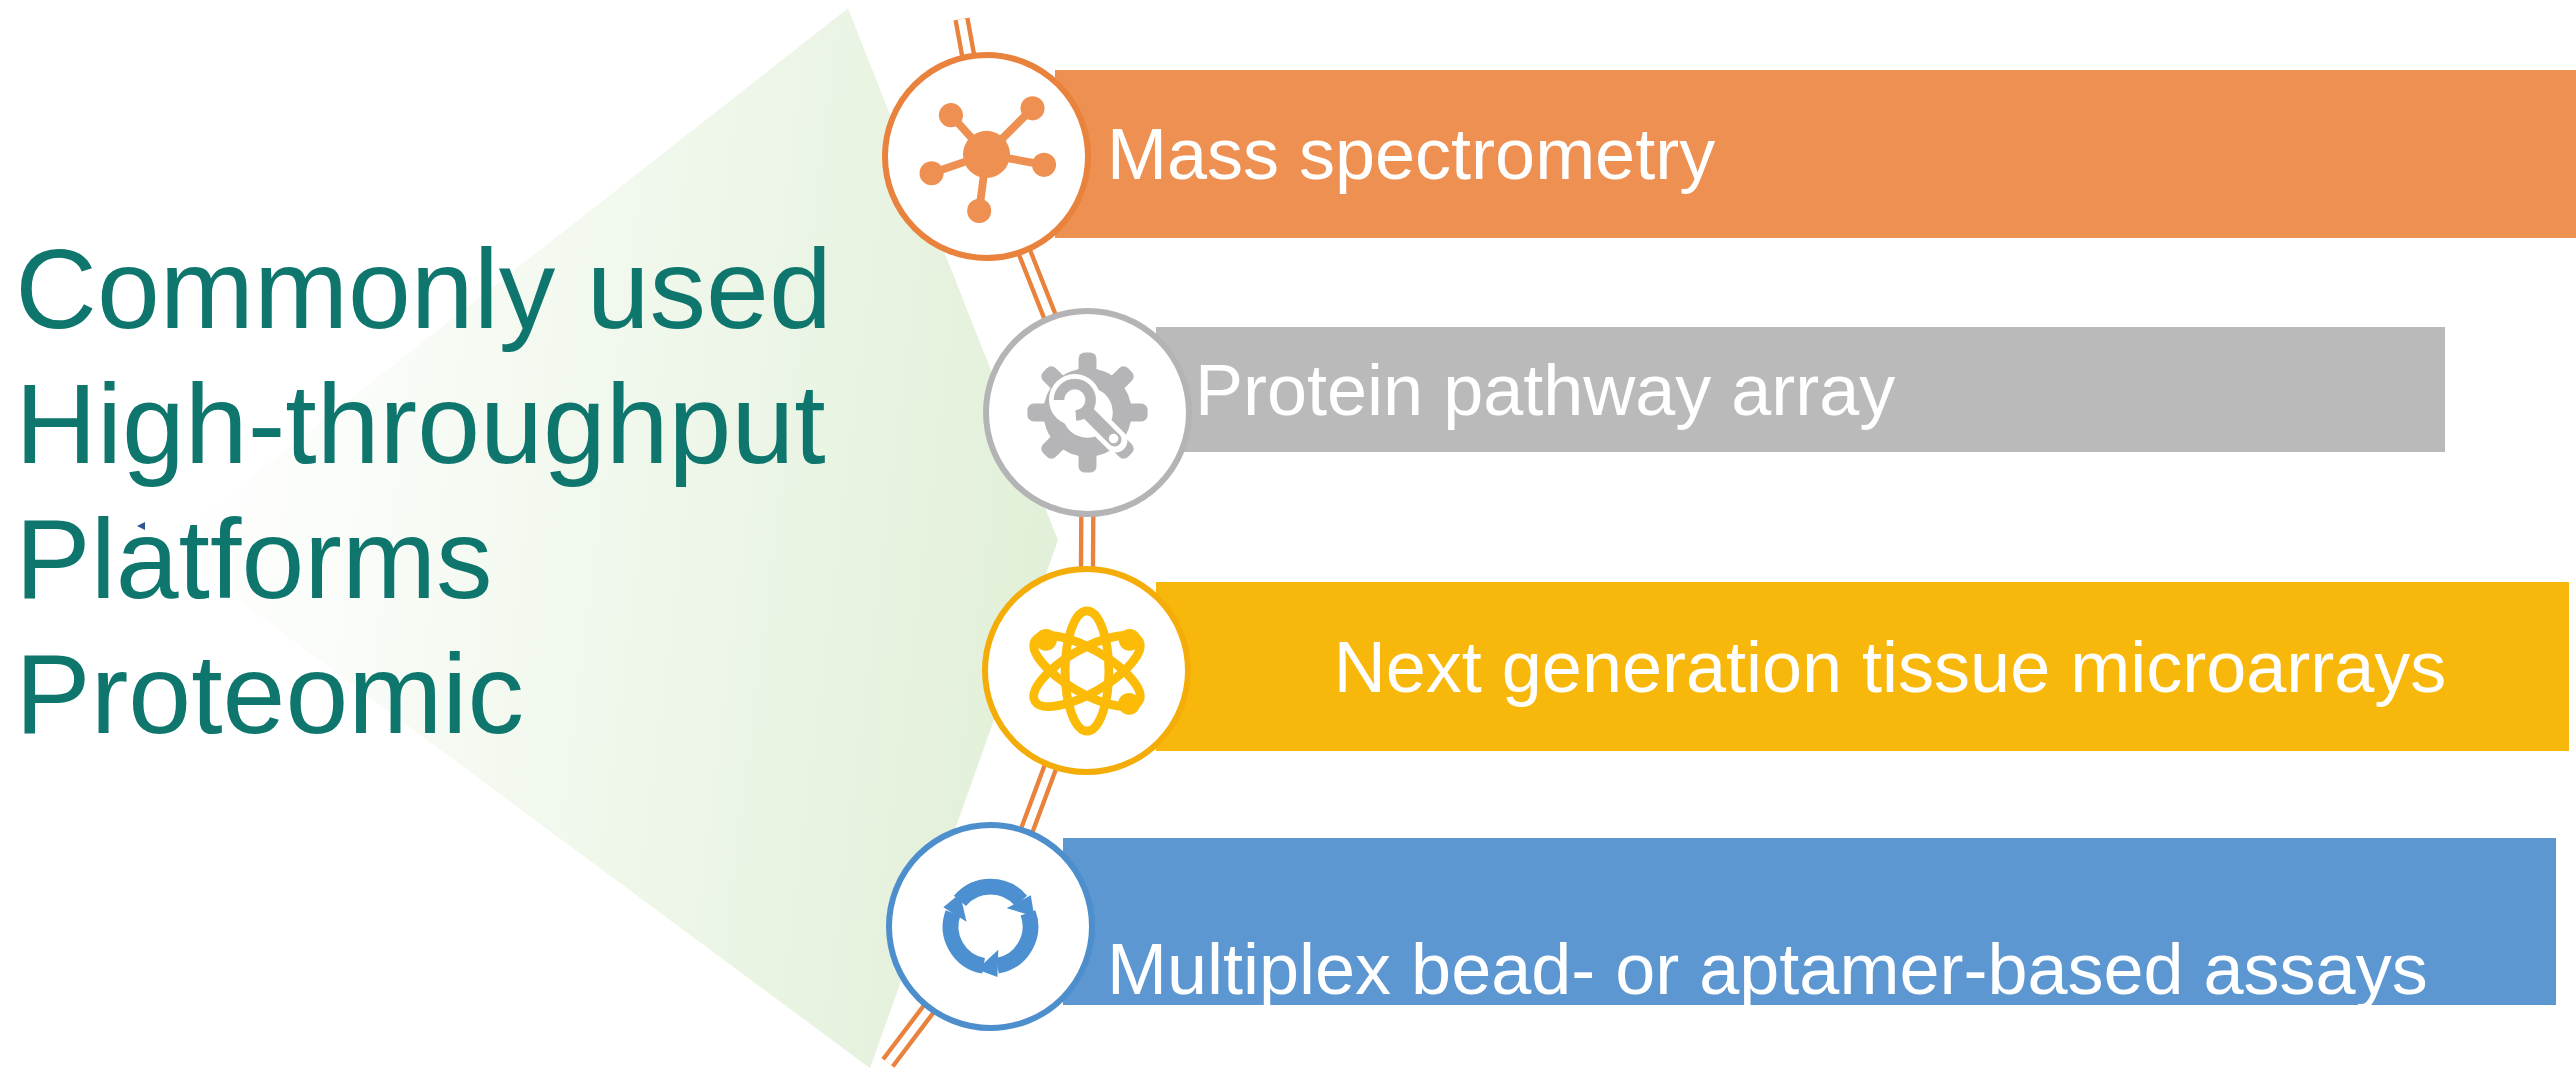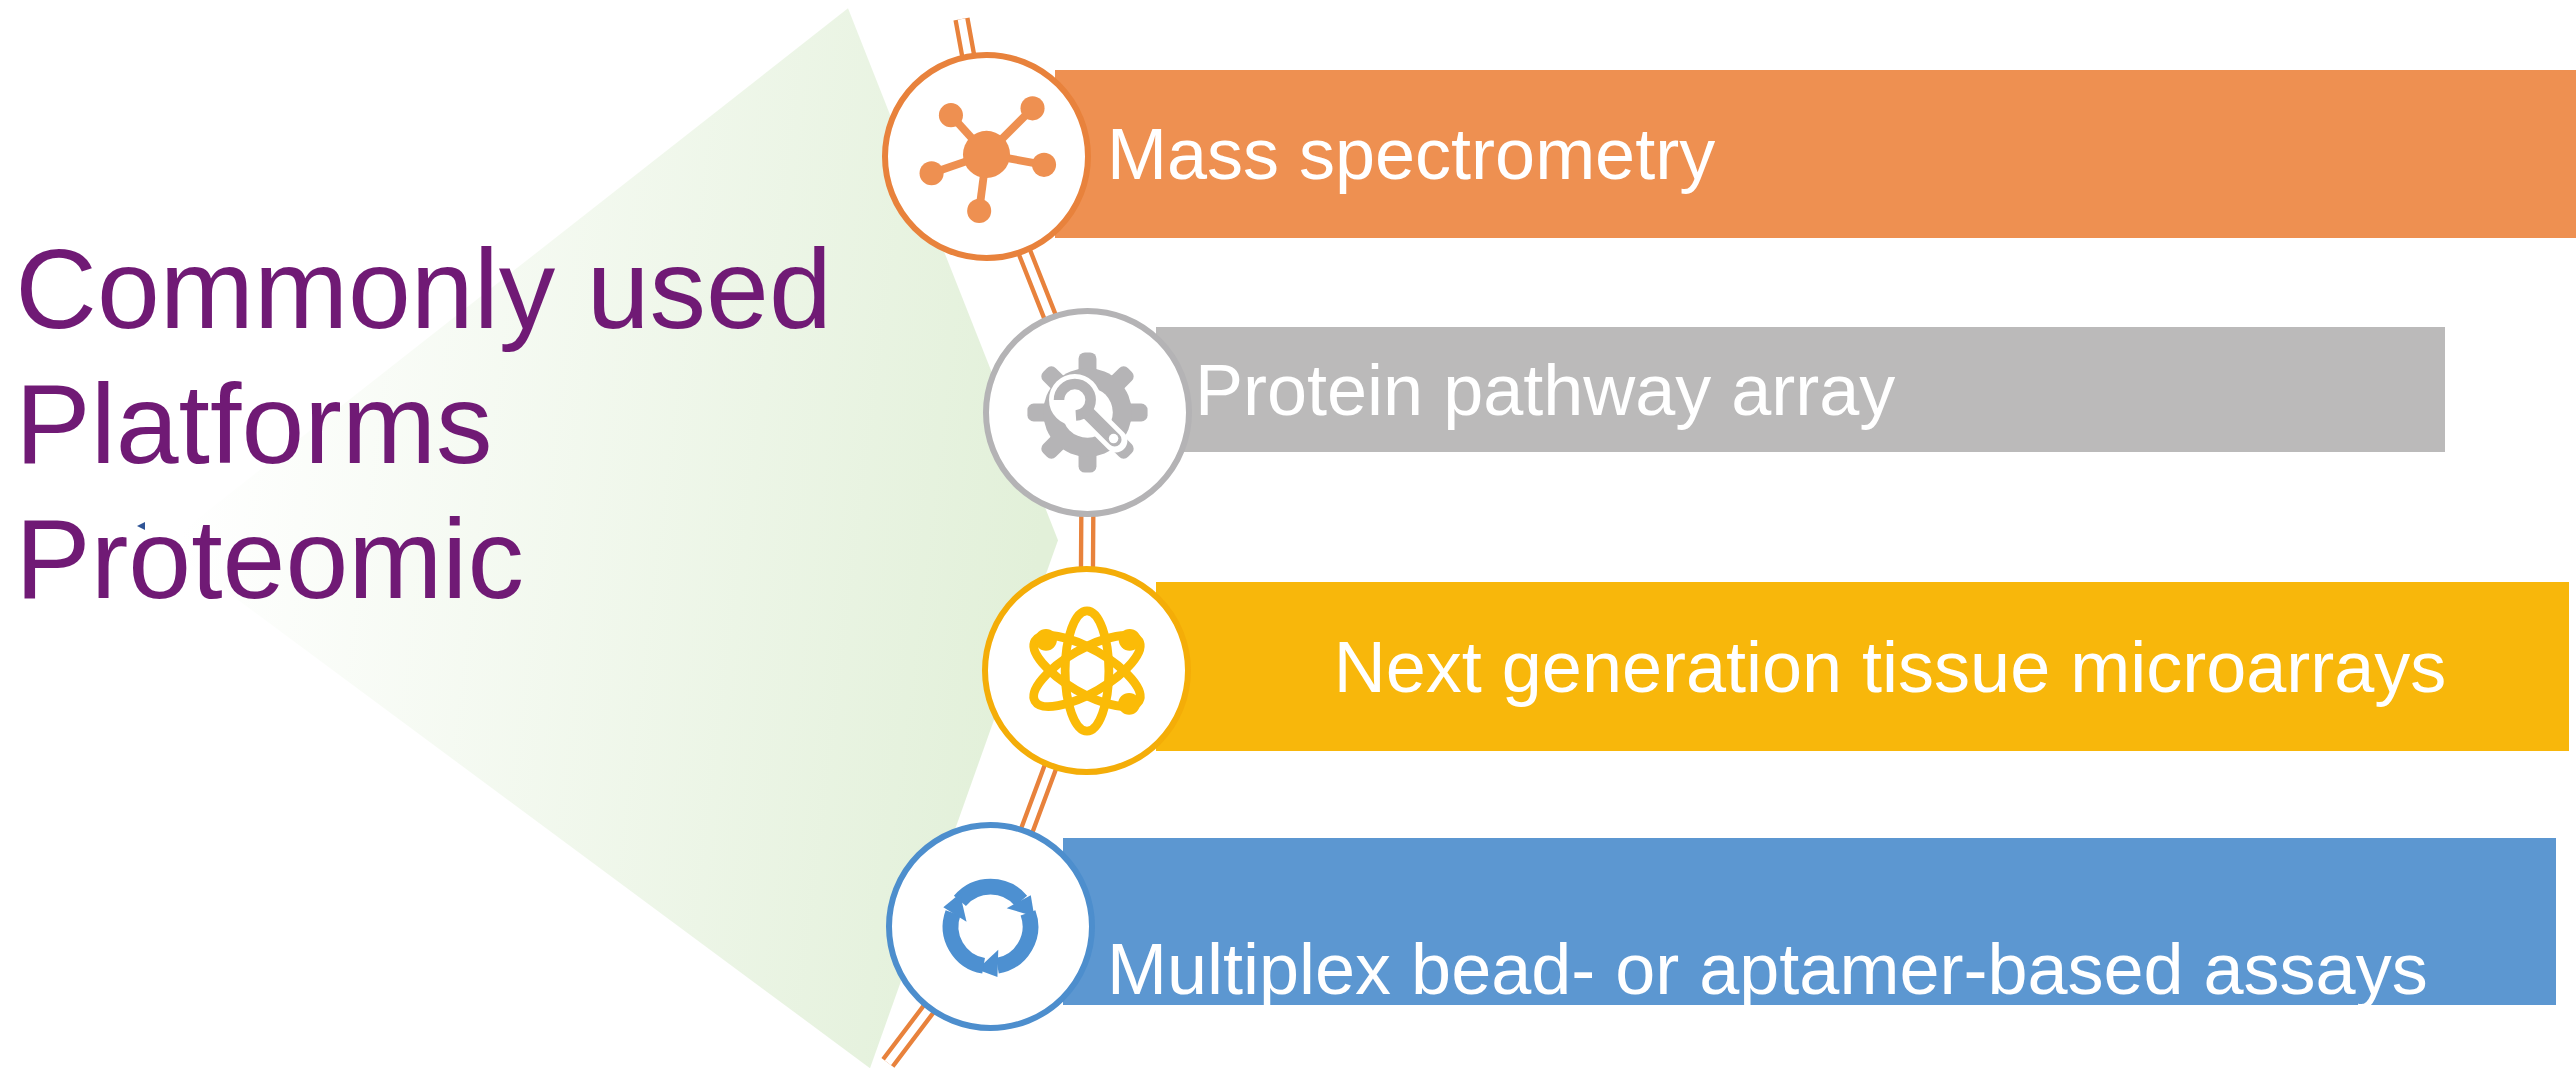--- a/index.html
+++ b/index.html
@@ -146,22 +146,23 @@
         <g id="recycle-arm">
           <path d="M -50.6 -42.4 A 66 66 0 0 1 50.6 -42.4" fill="none" stroke="currentColor" stroke-width="26"></path>
           <polygon points="72.5,-16.4 26.8,-30.3 66.6,-51.7" fill="currentColor"></polygon>
         </g>
         <use href="#recycle-arm" transform="rotate(120)"></use>
         <use href="#recycle-arm" transform="rotate(240)"></use>
       </svg>
     </div>
   </div>
 
-  <div class="title" style="color: #701a75;">
+  <div class="title" style="color: #0f766e;">
     <span>Commonly used</span>
+    <span>High-throughput</span>
     <span>Platforms</span>
     <span>Proteomic</span>
   </div>
 
   <div class="cursor-artifact" style="border-right-color: rgb(47, 84, 150);"></div>
 
 </div>
 
 
 </body></html>

